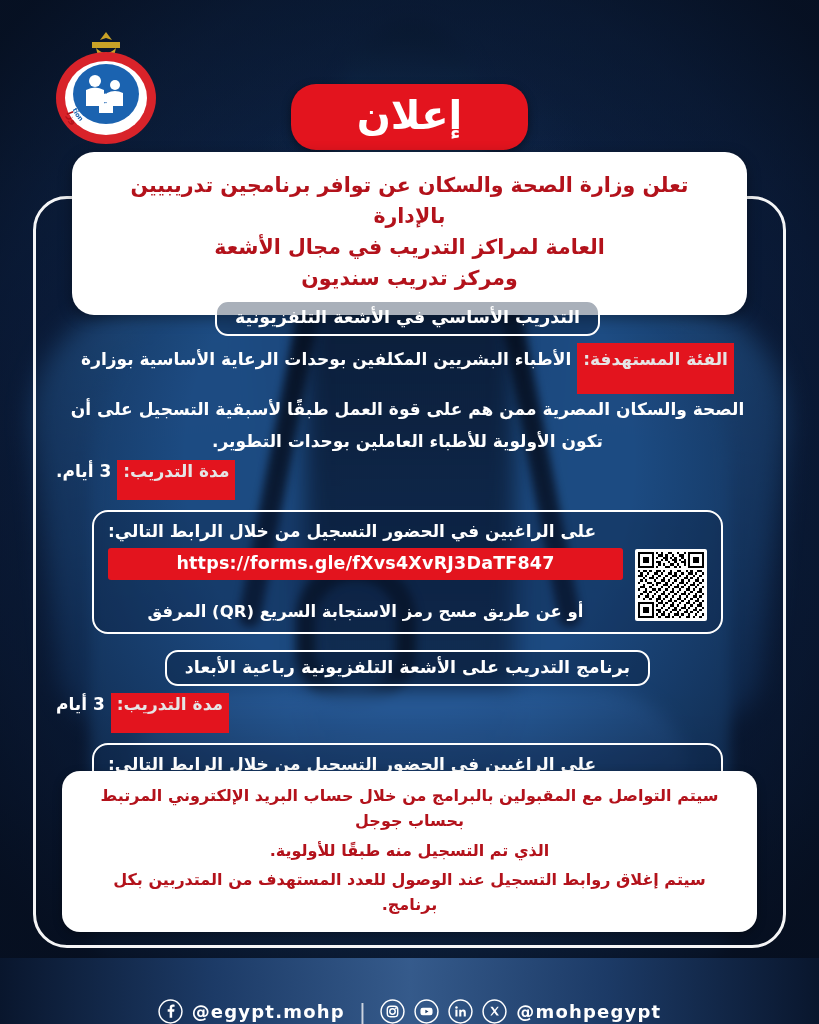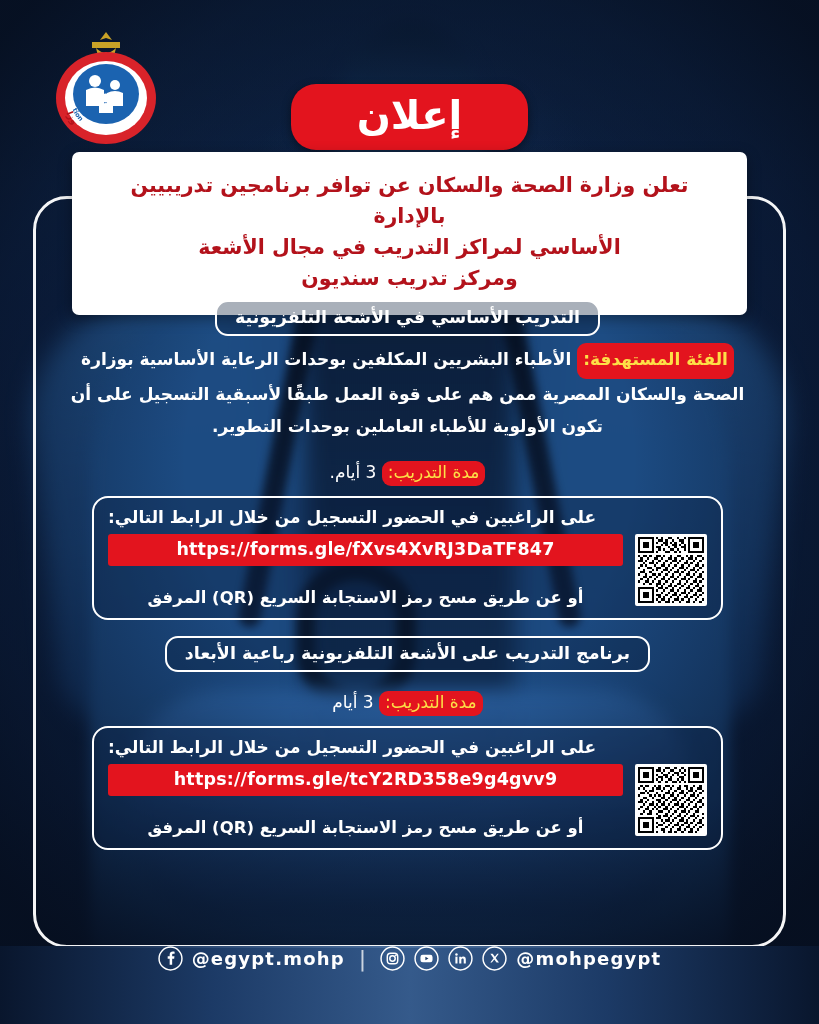--- a/index.html
+++ b/index.html
@@ -96,21 +96,21 @@
   .banner {
     display:inline-block; background:#E3141E; color:#fff;
     font-size:40px; font-weight:700; letter-spacing:1px;
     padding:8px 66px 12px; border-radius:25px;
     box-shadow:0 3px 10px rgba(0,0,0,.45);
   }
 
   
   .main-card {
     position:absolute; left:72px; right:72px; top:152px;
-    background:#ffffff; border-radius:7px;
+    background:#ffffff; border-radius:22px;
     padding:18px 42px 20px; text-align:center; z-index:8;
     box-shadow:0 4px 14px rgba(0,0,0,.35);
   }
   .main-card p {
     color:#B3121B; font-size:20.5px; font-weight:700; line-height:1.52;
   }
 
   
   .content { position:absolute; left:56px; right:60px; top:300px; z-index:8; }
 
@@ -118,33 +118,33 @@
   .sec-title {
     display:inline-block; color:#ffffff; font-size:17.5px; font-weight:700;
     border:2px solid #ffffff; border-radius:13px;
     padding:5px 18px 7px; background:rgba(10,28,56,.35);
   }
   .prog-body {
     color:#ffffff; font-size:17px; font-weight:700; line-height:1.85;
     text-align:center; padding:0 4px;
   }
   .tag {
-    background:#E3141E; color:#fde047; padding:1px 6px 4px;
-    border-radius:9px; display:inline-block;
-  }
-  .duration-row { text-align:center; color:#fff; font-size:17px; font-weight:400; margin-top:19px; }
+    background:#E3141E; color:#e5e5e5; padding:1px 6px 19px;
+    border-radius:0; display:inline-block;
+  }
+  .duration-row { text-align:left; color:#fff; font-size:17px; font-weight:700; margin-top:3px; }
 
   
   .reg-box {
     border:2px solid #ffffff; border-radius:16px;
     margin:10px 36px 0; padding:9px 14px 11px;
     background:rgba(10,28,56,.30);
   }
   .reg-head { color:#ffffff; font-size:17px; font-weight:700; text-align:left; margin-bottom:7px; }
-  .reg-row { display:flex; align-items:flex-start; gap:12px; }
+  .reg-row { display:flex; align-items:flex-end; gap:12px; }
   .qr {
     width:72px; height:72px; background:#ffffff; padding:3px;
     flex:0 0 auto; border-radius:2px;
   }
   .reg-right { flex:1 1 auto; text-align:center; }
   .url-bar {
     background:#E3141E; color:#ffffff; font-size:17.5px; font-weight:700;
     padding:5px 10px 7px; border-radius:3px; direction:ltr;
     letter-spacing:.2px; white-space:nowrap; overflow:hidden;
   }
@@ -154,22 +154,22 @@
   .notes-card {
     position:absolute; left:62px; right:62px; bottom:92px;
     background:#ffffff; border-radius:18px; padding:13px 22px 14px;
     text-align:center; z-index:8; box-shadow:0 3px 10px rgba(0,0,0,.3);
   }
   .notes-card p { color:#B3121B; font-size:16px; font-weight:700; line-height:1.55; }
   .notes-card p + p { margin-top:5px; }
 
   
   .footer {
-    position:absolute; left:0; right:0; bottom:0; height:78px; z-index:9;
-    display:flex; align-items:flex-start; justify-content:center;
+    position:absolute; left:0; right:0; bottom:0; height:66px; z-index:9;
+    display:flex; align-items:flex-end; justify-content:center;
     background:linear-gradient(90deg, rgba(9,22,45,1) 0%, rgba(30,62,108,.92) 26%, rgba(58,98,150,.9) 50%, rgba(30,62,108,.92) 74%, rgba(9,22,45,1) 100%);
   }
   .footer-inner { display:flex; align-items:center; gap:9px; direction:ltr; }
   .handle { color:#ffffff; font-size:18px; font-weight:700; letter-spacing:1.2px; }
   .sep { color:#ffffff; opacity:.75; font-size:22px; margin:0 5px; }
   .sic { width:25px; height:25px; flex:0 0 auto; }
 </style>
 </head>
 <body>
 
@@ -219,21 +219,21 @@
       </text>
     </svg>
   </div>
 
   <div class="banner-wrap">
     <div class="banner">إعلان</div>
   </div>
 
   <div class="main-card">
     <p>تعلن وزارة الصحة والسكان عن توافر برنامجين تدريبيين بالإدارة</p>
-    <p>الأساسي لمراكز التدريب في مجال الأشعة</p>
+    <p>العامة لمراكز التدريب في مجال الأشعة</p>
     <p>ومركز تدريب سنديون</p>
   </div>
 
   <div class="content">
 
     <div>
       <div class="sec-title-row">
         <span class="sec-title">التدريب الأساسي في الأشعة التلفزيونية</span>
       </div>
       <div class="prog-body">
@@ -738,20 +738,25 @@
           <div class="reg-right">
             <div class="url-bar">https://forms.gle/tcY2RD358e9g4gvv9</div>
             <div class="qr-note">أو عن طريق مسح رمز الاستجابة السريع (QR) المرفق</div>
           </div>
         </div>
       </div>
     </div>
 
   </div>
 
+  <div class="notes-card">
+    <p>سيتم التواصل مع المقبولين بالبرامج من خلال حساب البريد الإلكتروني المرتبط بحساب جوجل</p>
+    <p>الذي تم التسجيل منه طبقًا للأولوية.</p>
+    <p>سيتم إغلاق روابط التسجيل عند الوصول للعدد المستهدف من المتدربين بكل برنامج.</p>
+  </div>
 
   <div class="footer">
     <div class="footer-inner">
       <span class="sic">
         <svg viewBox="0 0 24 24" width="25" height="25">
           <circle cx="12" cy="12" r="11" fill="none" stroke="#fff" stroke-width="1.4"></circle>
           <path d="M13.6 12.2h1.9l.3-2.3h-2.2V8.6c0-.66.19-1.1 1.13-1.1h1.2V5.45c-.21-.03-.93-.09-1.77-.09-1.75 0-2.95 1.07-2.95 3.03V9.9H9.3v2.3h1.9v5.9h2.4z" fill="#fff"></path>
         </svg>
       </span>
       <span class="handle">@egypt.mohp</span>

